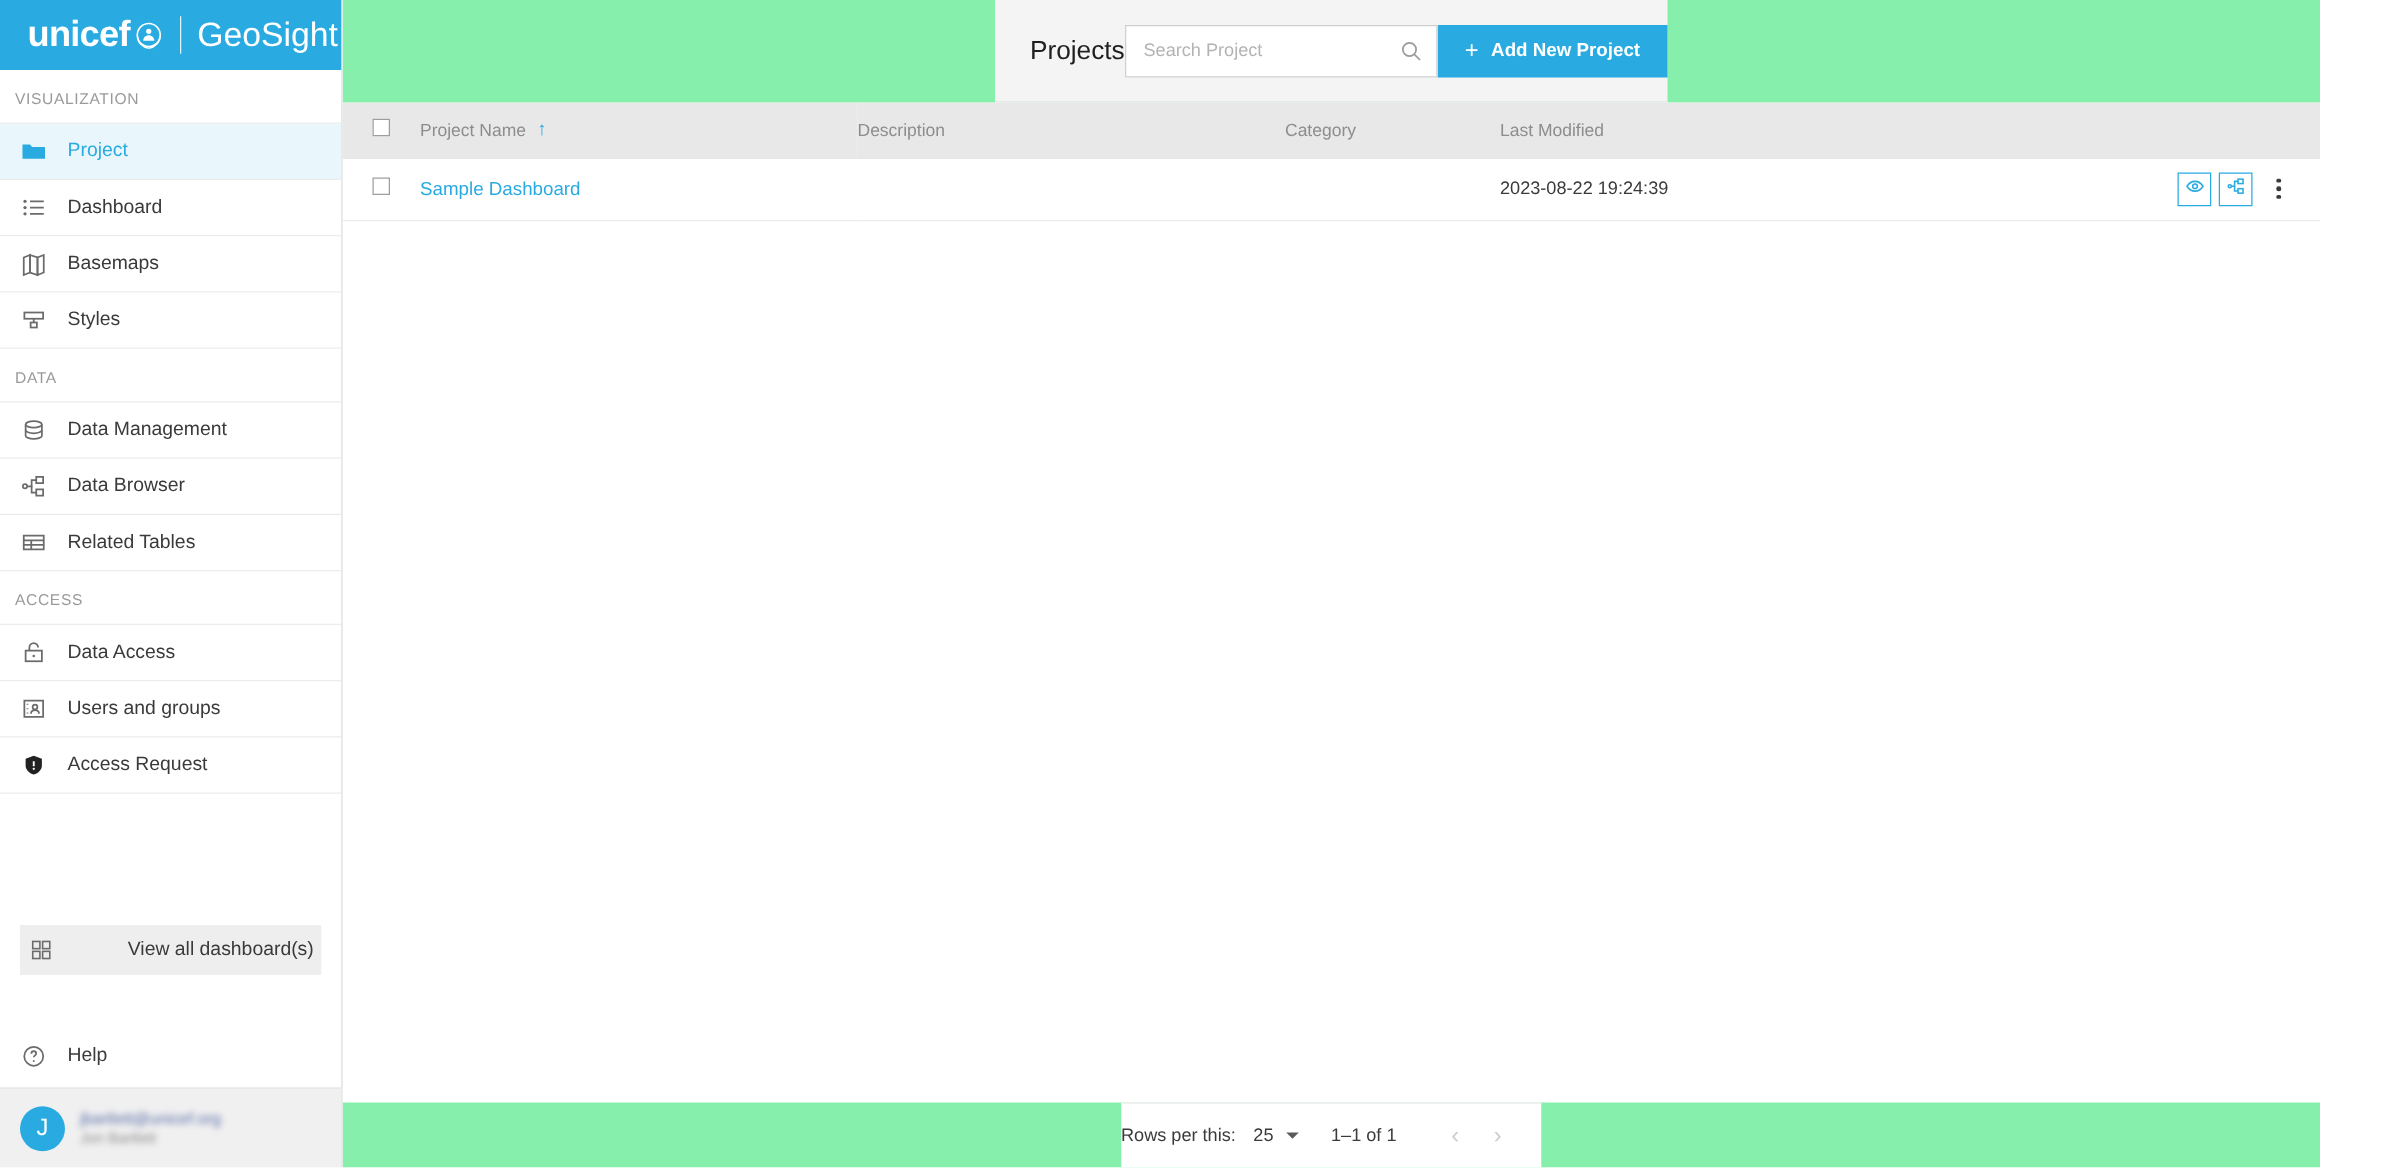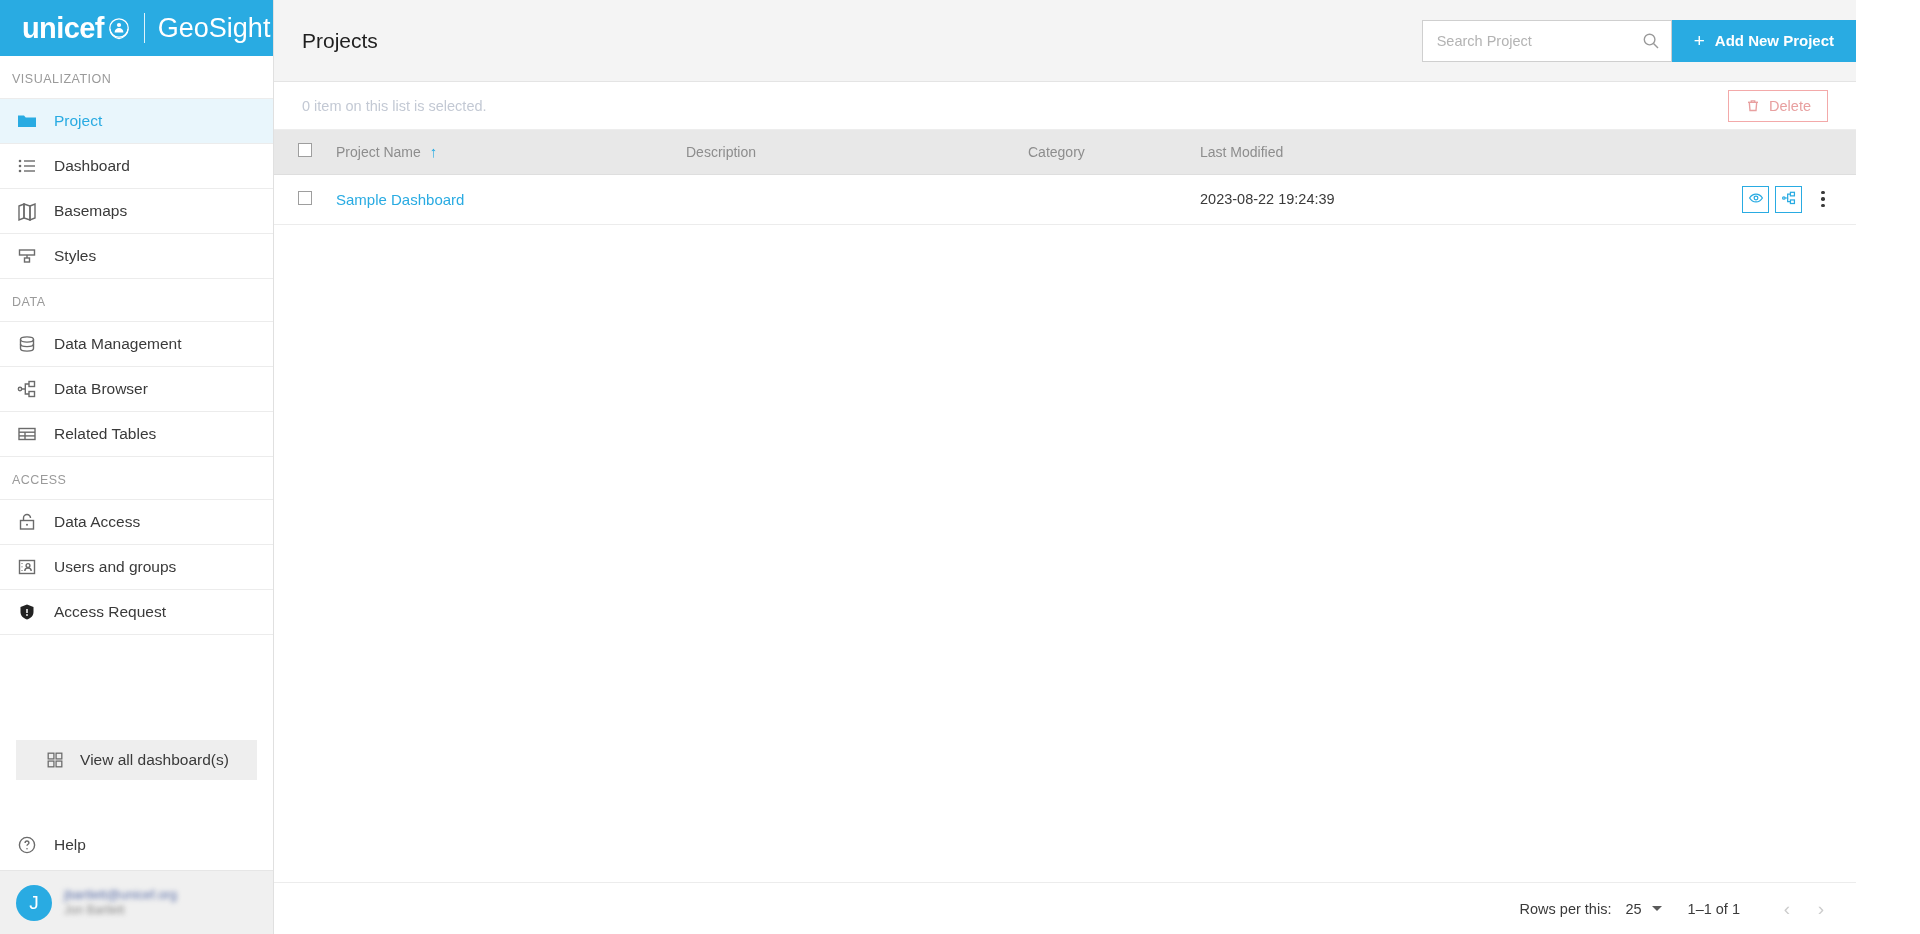--- a/index.html
+++ b/index.html
@@ -68,21 +68,21 @@
     display: inline-flex; align-items: center; justify-content: center;
     flex-shrink: 0;
   }
   .nav-icon svg { stroke: #6b6b6b; fill: none; stroke-width: 1.4; }
 
   .sidebar-bottom { padding: 0 0 0 0; }
   .dash-btn {
     margin: 26px 16px 0 16px;
     height: 40px;
     background: #eeeeee;
-    display: flex; align-items: center; justify-content: center;
+    display: flex; align-items: center; justify-content: space-between;
     font-size: 15.5px; color: #3a3a3a;
     cursor: pointer; user-select: none;
     border: none;
     font-family: "Liberation Sans", sans-serif;
     width: calc(100% - 32px);
   }
   .dash-btn .nav-icon { margin-right: 14px; }
   .help-item {
     display: flex; align-items: center;
     height: 50px; padding-left: 16px;
@@ -107,21 +107,21 @@
     filter: blur(2.6px); -webkit-filter: blur(2.6px);
     white-space: nowrap;
   }
   .profile-name {
     font-size: 12px; color: #8a8a8a;
     filter: blur(2.4px); -webkit-filter: blur(2.4px);
     white-space: nowrap;
   }
 
   
-  .main { flex: 1; display: flex; flex-direction: column; height: 934px; background: #7dd3fc; }
+  .main { flex: 1; display: flex; flex-direction: column; height: 934px; background: #86efac; align-items: center; }
 
   .page-header {
     height: 82px; min-height: 82px;
     background: #f4f4f4;
     display: flex; align-items: center;
     padding: 0 0 0 28px;
     border-bottom: 1px solid #e4e4e4;
   }
   .page-title { font-size: 21px; color: #1f1f1f; font-weight: 400; }
   .header-right {
@@ -440,33 +440,20 @@
             </svg>
           </span>
         </div>
         <button class="add-btn">
           <span class="add-plus">+</span>
           <span>Add New Project</span>
         </button>
       </div>
     </div>
 
-    <div class="select-bar">
-      <span class="select-text">0 item on this list is selected.</span>
-      <button class="delete-btn">
-        <span class="nav-icon">
-          <svg viewBox="0 0 16 16" width="16" height="16" fill="none" stroke="#e8a0a0" stroke-width="1.3">
-            <path d="M3 4.3h10"></path>
-              <path d="M4.3 4.3l.7 8.2h6l.7-8.2"></path>
-              <path d="M6.3 4.3V2.9h3.4v1.4"></path>
-          </svg>
-        </span>
-        <span>Delete</span>
-      </button>
-    </div>
 
     <div class="table-wrap">
       <table class="projects">
         <thead>
           <tr>
             <th class="col-check">
               <span class="checkbox"></span>
             </th>
             <th class="col-name">
               <div class="th-inner">

